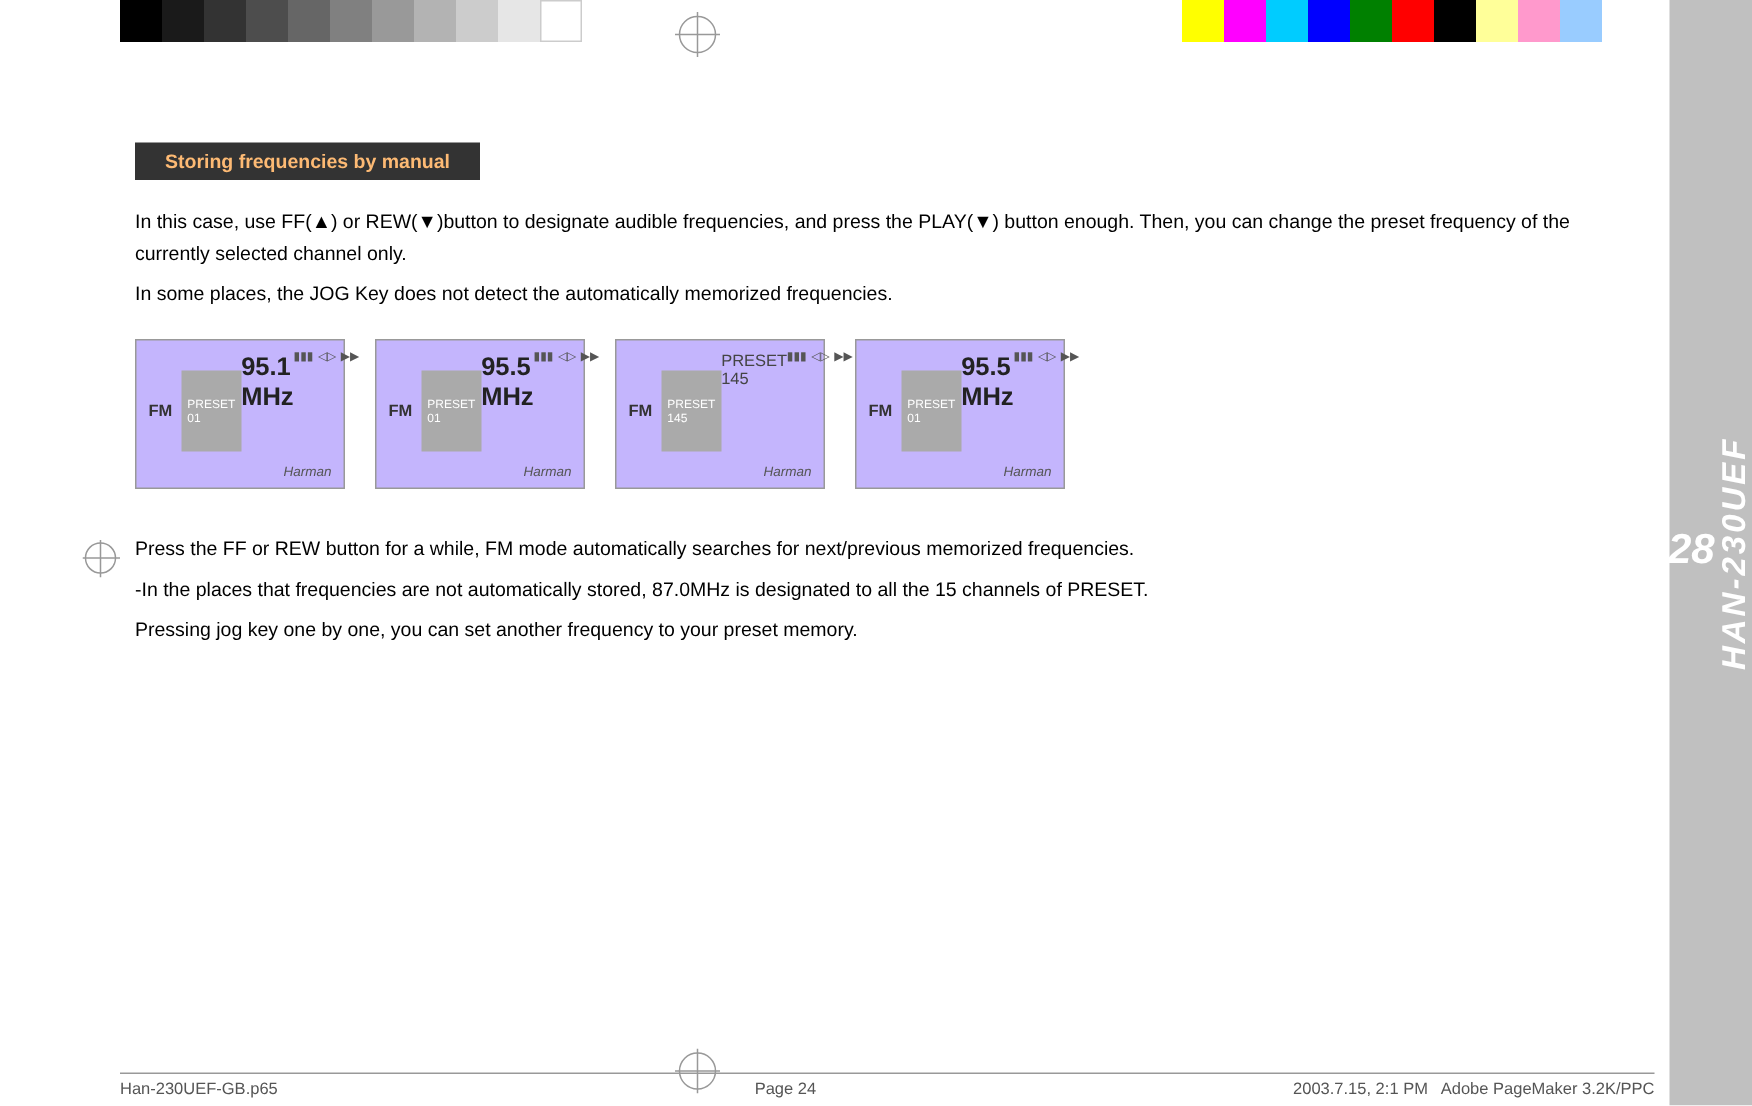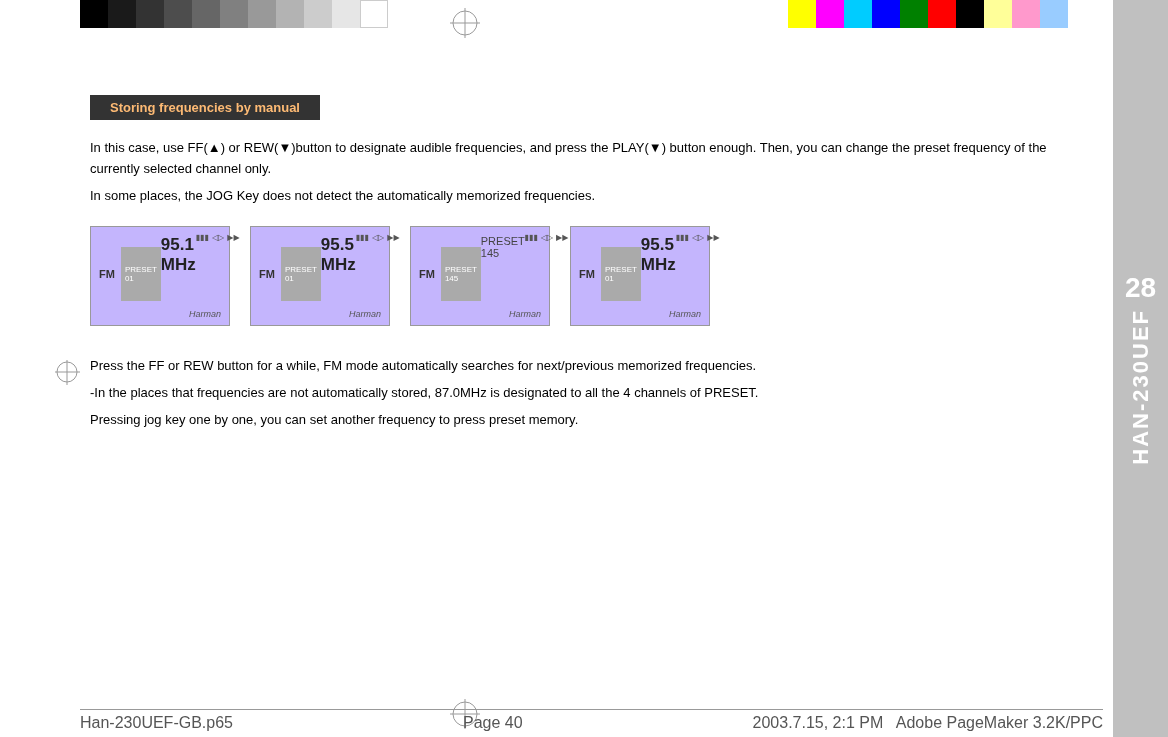--- a/index.html
+++ b/index.html
@@ -43,23 +43,24 @@
 
     
     .right-sidebar {
       position: absolute;
       right: 0;
       top: 0;
       bottom: 0;
       width: 55px;
       background: #c0c0c0;
       display: flex;
-      flex-direction: column;
+      flex-direction: row;
       align-items: center;
       justify-content: center;
+      font-style: italic;
     }
 
     .sidebar-text {
       writing-mode: vertical-rl;
       transform: rotate(180deg);
       font-size: 22px;
       font-weight: bold;
       color: #ffffff;
       letter-spacing: 2px;
       white-space: nowrap;
@@ -197,21 +198,21 @@
 
     
     .page-footer {
       position: absolute;
       bottom: 5px;
       left: 80px;
       right: 65px;
       display: flex;
       justify-content: space-between;
       align-items: center;
-      font-size: 16px;
+      font-size: 11px;
       color: #555;
       border-top: 1px solid #999;
       padding-top: 4px;
     }
 
     
     .left-crop-mark {
       position: absolute;
       left: 0;
       top: 50%;
@@ -340,33 +341,33 @@
       </div>
       <span class="device-brand">Harman</span>
     </div>
 
   </div>
 
   
 
   
   <p class="paragraph">Press the FF or REW button for a while, FM mode automatically searches for next/previous memorized frequencies.</p>
-  <p class="paragraph">-In the places that frequencies are not automatically stored, 87.0MHz is designated to all the 4 channels of PRESET.</p>
-  <p class="paragraph">Pressing jog key one by one, you can set another frequency to press preset memory.</p>
+  <p class="paragraph">-In the places that frequencies are not automatically stored, 87.0MHz is designated to all the 15 channels of PRESET.</p>
+  <p class="paragraph">Pressing jog key one by one, you can set another frequency to your preset memory.</p>
 
 </div>
 
 <div class="reg-mark reg-mark-bl">
   <svg viewBox="0 0 30 30">
     <circle cx="15" cy="15" r="12" fill="none" stroke="#999" stroke-width="1"></circle>
     <line x1="15" y1="0" x2="15" y2="30" stroke="#999" stroke-width="1"></line>
     <line x1="0" y1="15" x2="30" y2="15" stroke="#999" stroke-width="1"></line>
   </svg>
 </div>
 
 <div class="page-footer">
   <span>Han-230UEF-GB.p65</span>
-  <span>Page 40</span>
+  <span>Page 24</span>
   <span>
     <span>2003.7.15, 2:1 PM</span>&nbsp;&nbsp;
     <span>Adobe PageMaker 3.2K/PPC</span>
   </span>
 </div>
 
 </body></html>

